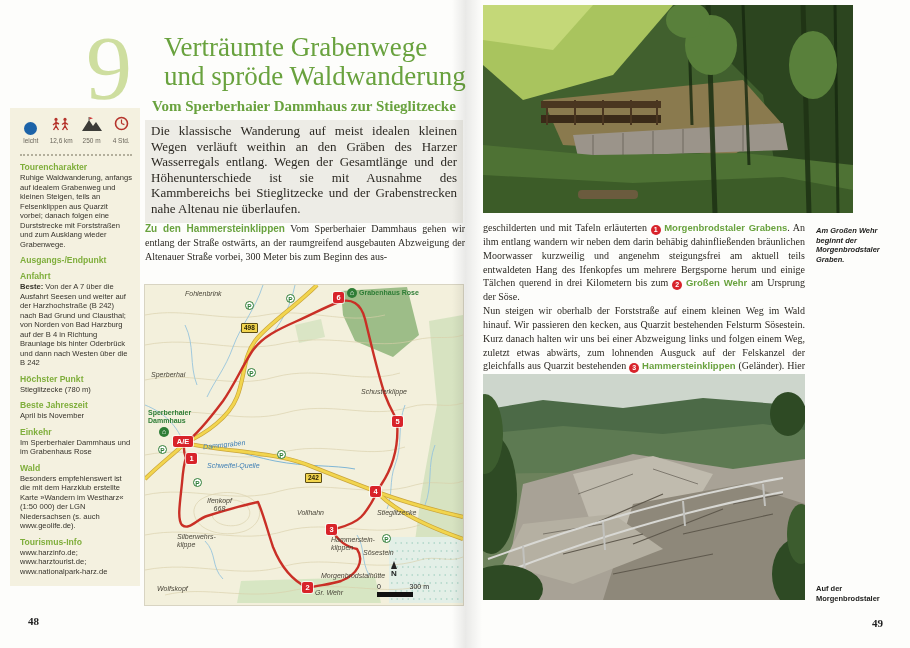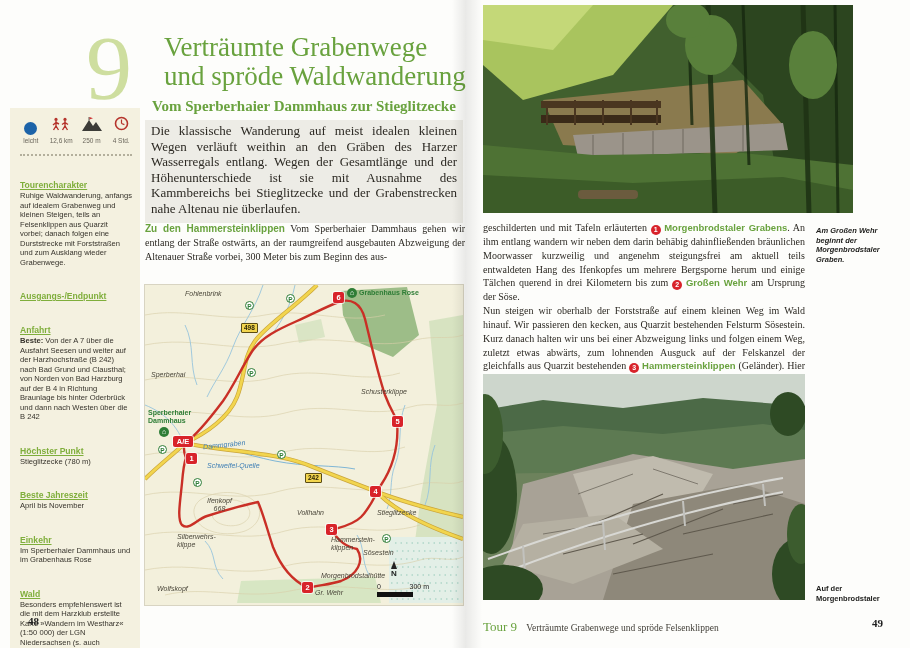--- a/index.html
+++ b/index.html
@@ -15,21 +15,21 @@
   .bodypara{left:145px;top:222px;width:320px;font:400 10px/14.2px "Liberation Serif",serif;
             color:#2c2923;text-align:justify;}
   .lead-green{font:700 10px/14.2px "Liberation Sans",sans-serif;color:#69a23e;}
   
   .sidebar{left:10px;top:108px;width:130px;background:#f4f1e0;padding:8px 8px 10px 10px;box-sizing:border-box;}
   .stats{display:flex;gap:8px;align-items:flex-end;}
   .stat{display:flex;flex-direction:column;align-items:center;width:24px;}
   .stat .slabel{font:400 6.5px/8px "Liberation Sans",sans-serif;color:#6b675c;margin-top:2px;white-space:nowrap;}
   .dot-blue{width:13px;height:13px;border-radius:50%;background:#1c63a8;}
   .dotted-sep{border-top:2px dotted #b3af9c;margin:9px 0 4px 0;}
-  .sec-h{font:700 8.6px/10px "Liberation Sans",sans-serif;color:#7fae3b;margin-top:24px;text-decoration:underline;}
+  .sec-h{font:700 8.6px/10px "Liberation Sans",sans-serif;color:#7fae3b;margin-top:6px;}
   .sec-b{font:400 7.6px/9.5px "Liberation Sans",sans-serif;color:#36332b;margin-top:1px;}
   .pre{white-space:pre-line;}
   .pagenum-l{left:28px;top:615px;font:700 11px "Liberation Serif",serif;color:#222;}
   
   .map{left:145px;top:285px;width:318px;height:320px;outline:1px solid #d8d4c2;}
   .map svg{position:absolute;left:0;top:0;}
   .mlbl{position:absolute;font:italic 7px/7.5px "Liberation Sans",sans-serif;color:#4a463a;white-space:pre-line;}
   .mblue{color:#3f7fb5;}
   .mgreen{color:#2e7d36;font-style:normal;font-weight:700;}
   .marker{position:absolute;width:11px;height:11px;background:#d8232a;border-radius:2px;
@@ -361,16 +361,15 @@
       </g>
       <g fill="#3c5c2e">
           <ellipse cx="2" cy="60" rx="18" ry="40"></ellipse>
           <ellipse cx="318" cy="160" rx="14" ry="30"></ellipse>
         </g>
     </svg>
   </div>
 
   <div class="abs caption cap-bottom">Auf der Morgenbrodstaler</div>
 
-  <div class="abs footer-r"><span class="footer-tour">Tour 9</span><span class="footer-title">Verträumte Grabenwege und spröde Felsenklippen</span></div>
   <div class="abs pagenum-r">49</div>
 
 </div>
 
 </body></html>

